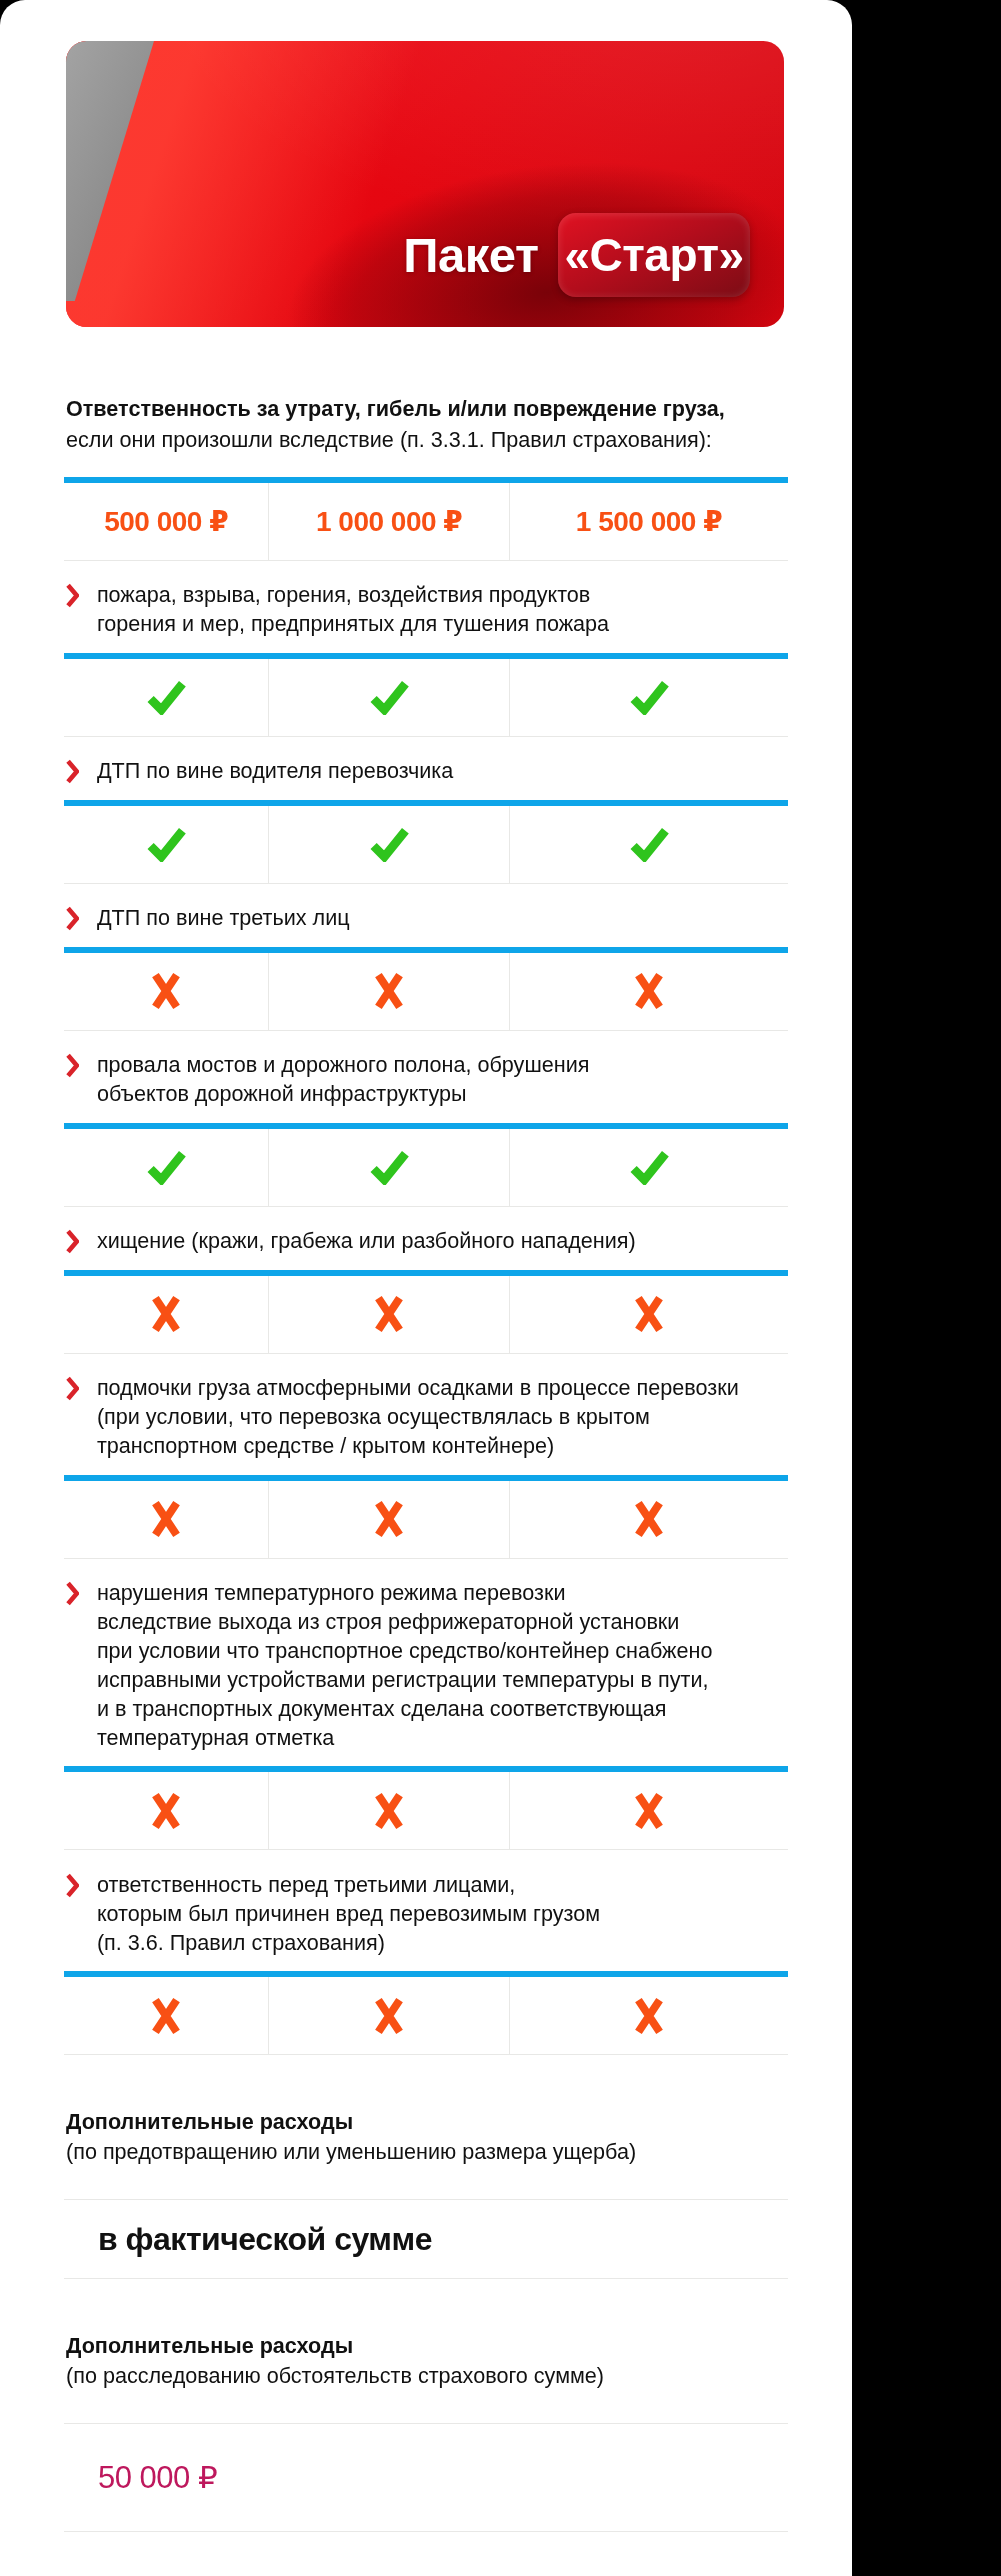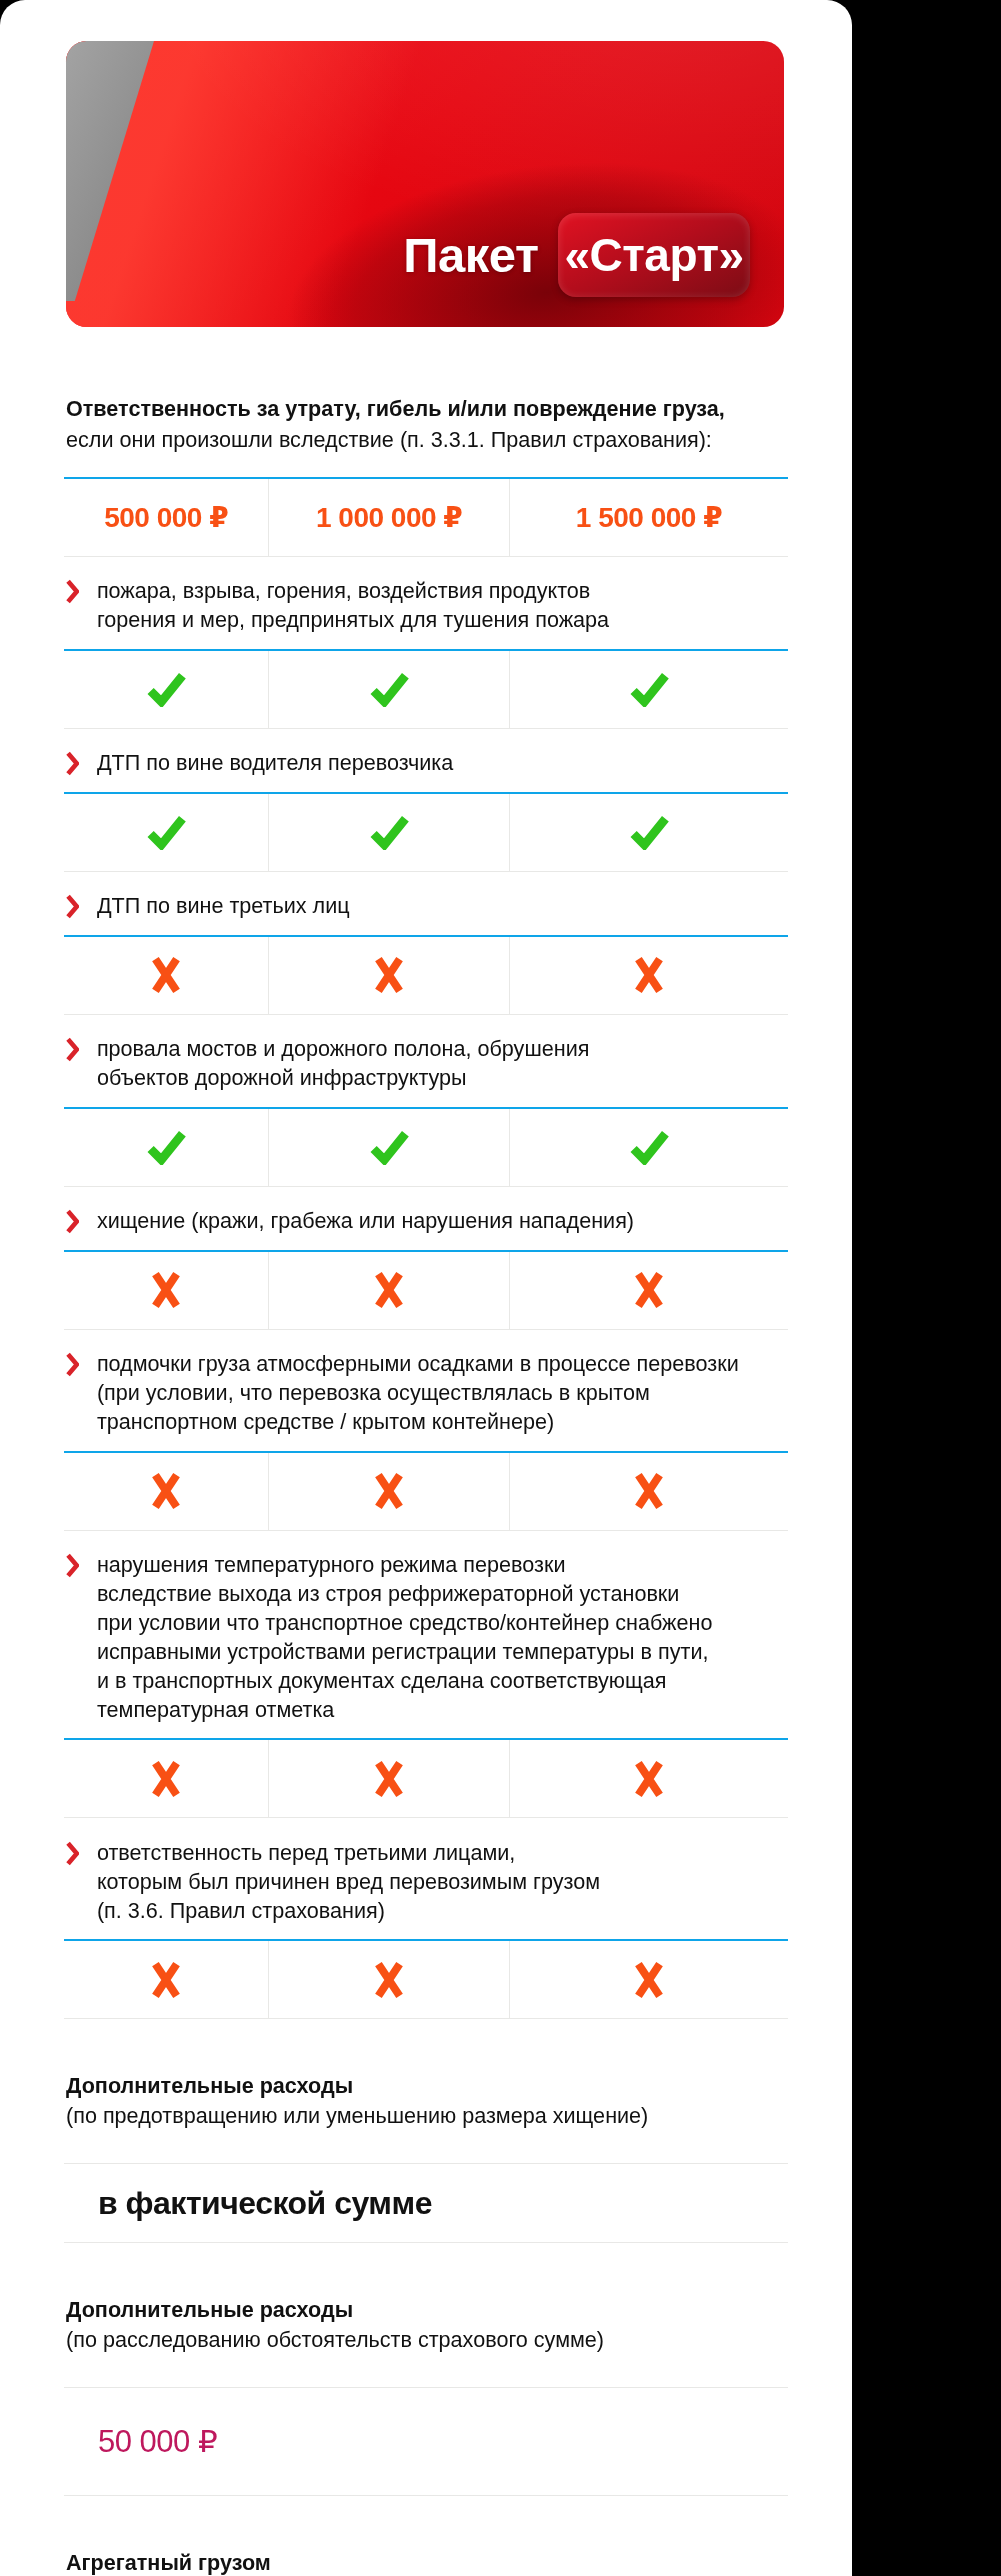--- a/index.html
+++ b/index.html
@@ -52,21 +52,21 @@
   .intro-bold{font-weight:700;display:block;}
   .intro-regular{display:block;}
   .risk{display:flex;gap:17.5px;margin:19.6px 57px 14.4px 66px;font-size:21.6px;line-height:29px;}
   .risk-text{white-space:pre-line;}
   .chevron-icon{flex:none;width:13.4px;height:25px;margin-top:2.6px;}
   .section{margin:52px 57px 32px 66px;font-size:21.6px;line-height:30px;}
   .section-title{font-weight:700;}
   
   .trow{
     margin-left:64px;width:724px;display:flex;align-items:stretch;
-    border-top:2px solid #0ea5e9;border-bottom:1px solid #E8E8E6;min-height:77px;
+    border-top:6px solid #0ea5e9;border-bottom:1px solid #E8E8E6;min-height:77px;
   }
   .cell{display:flex;align-items:center;justify-content:center;}
   .c1{width:28.3%;}
   .c2{width:33.2%;border-left:1px solid #E8E8E6;}
   .c3{width:38.5%;border-left:1px solid #E8E8E6;}
   .amount{color:#F85014;font-weight:700;font-size:28px;letter-spacing:-0.5px;white-space:nowrap;}
   .check-icon{width:41px;height:35px;}
   .cross-icon{width:30px;height:38px;}
   
   .row-merged{
@@ -218,21 +218,21 @@
         <svg class="check-icon" viewBox="0 0 80 68" width="41" height="35">
           <use href="#sym-check"></use>
         </svg>
       </div>
   </div>
 
   <div class="risk">
     <svg class="chevron-icon" viewBox="0 0 26 48" width="13.4" height="25">
         <use href="#sym-chevron"></use>
       </svg>
-    <div class="risk-text">хищение (кражи, грабежа или нарушения нападения)</div>
+    <div class="risk-text">хищение (кражи, грабежа или разбойного нападения)</div>
   </div>
   <div class="trow marks" data-state="no">
     <div class="cell c1">
         <svg class="cross-icon" viewBox="0 0 58 74" width="30" height="38">
           <use href="#sym-cross"></use>
         </svg>
       </div>
     <div class="cell c2">
         <svg class="cross-icon" viewBox="0 0 58 74" width="30" height="38">
           <use href="#sym-cross"></use>
@@ -321,21 +321,21 @@
       </div>
     <div class="cell c3">
         <svg class="cross-icon" viewBox="0 0 58 74" width="30" height="38">
           <use href="#sym-cross"></use>
         </svg>
       </div>
   </div>
 
   <div class="section">
     <div class="section-title">Дополнительные расходы</div>
-    <div class="section-sub">(по предотвращению или уменьшению размера хищение)</div>
+    <div class="section-sub">(по предотвращению или уменьшению размера ущерба)</div>
   </div>
   <div class="row-merged">
     <span class="big-black">в фактической сумме</span>
   </div>
 
   <div class="section">
     <div class="section-title">Дополнительные расходы</div>
     <div class="section-sub">(по расследованию обстоятельств страхового сумме)</div>
   </div>
   <div class="row-merged row-tall">

